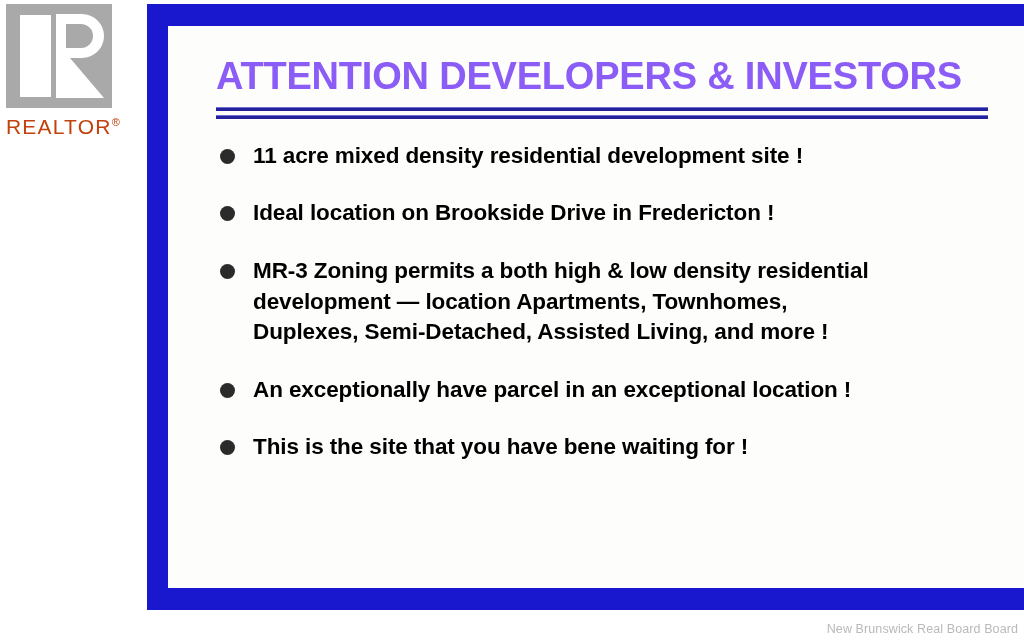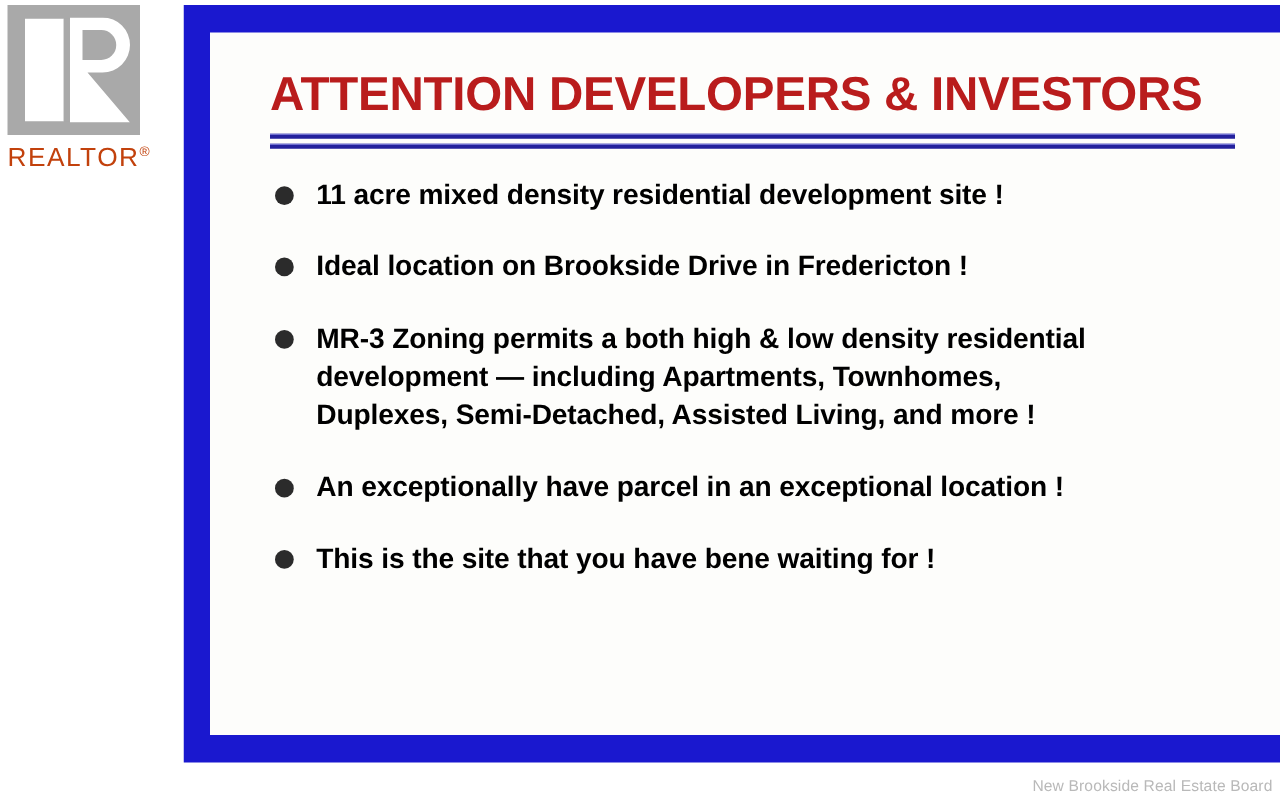--- a/index.html
+++ b/index.html
@@ -90,21 +90,21 @@
     width: 100%;
     height: 100%;
     background: #fdfdfb;
     box-sizing: border-box;
     padding: 22px 26px 10px 44px;
     position: relative;
   }
 
   
   .headline {
-    color: #b91c1c;
+    color: #8b5cf6;
     font-size: 38px;
     font-weight: bold;
     letter-spacing: -0.2px;
     line-height: 1.1;
     white-space: nowrap;
     text-align: left;
     margin: 8px 0 0 4px;
   }
   .headline-rules {
     margin: 9px 4px 0 4px;
@@ -206,21 +206,21 @@
           <div class="bullet-text">
             <span class="line">Ideal location on Brookside Drive in Fredericton !</span>
           </div>
         </li>
 
 
         <li class="bullet-item">
           <span class="bullet-dot"></span>
           <div class="bullet-text">
             <span class="line">MR-3 Zoning permits a both high &amp; low density residential</span>
-            <span class="line">development — including Apartments, Townhomes,</span>
+            <span class="line">development — location Apartments, Townhomes,</span>
             <span class="line">Duplexes, Semi-Detached, Assisted Living, and more !</span>
           </div>
         </li>
 
         <li class="bullet-item">
           <span class="bullet-dot"></span>
           <div class="bullet-text">
             <span class="line">An exceptionally have parcel in an exceptional location !</span>
           </div>
         </li>
@@ -229,15 +229,15 @@
           <span class="bullet-dot"></span>
           <div class="bullet-text">
             <span class="line">This is the site that you have bene waiting for !</span>
           </div>
         </li>
 
       </ul>
     </div>
   </div>
 
-  <div class="footer-credit">New Brookside Real Estate Board</div>
+  <div class="footer-credit">New Brunswick Real Board Board</div>
 
 </div>
 
 </body></html>

